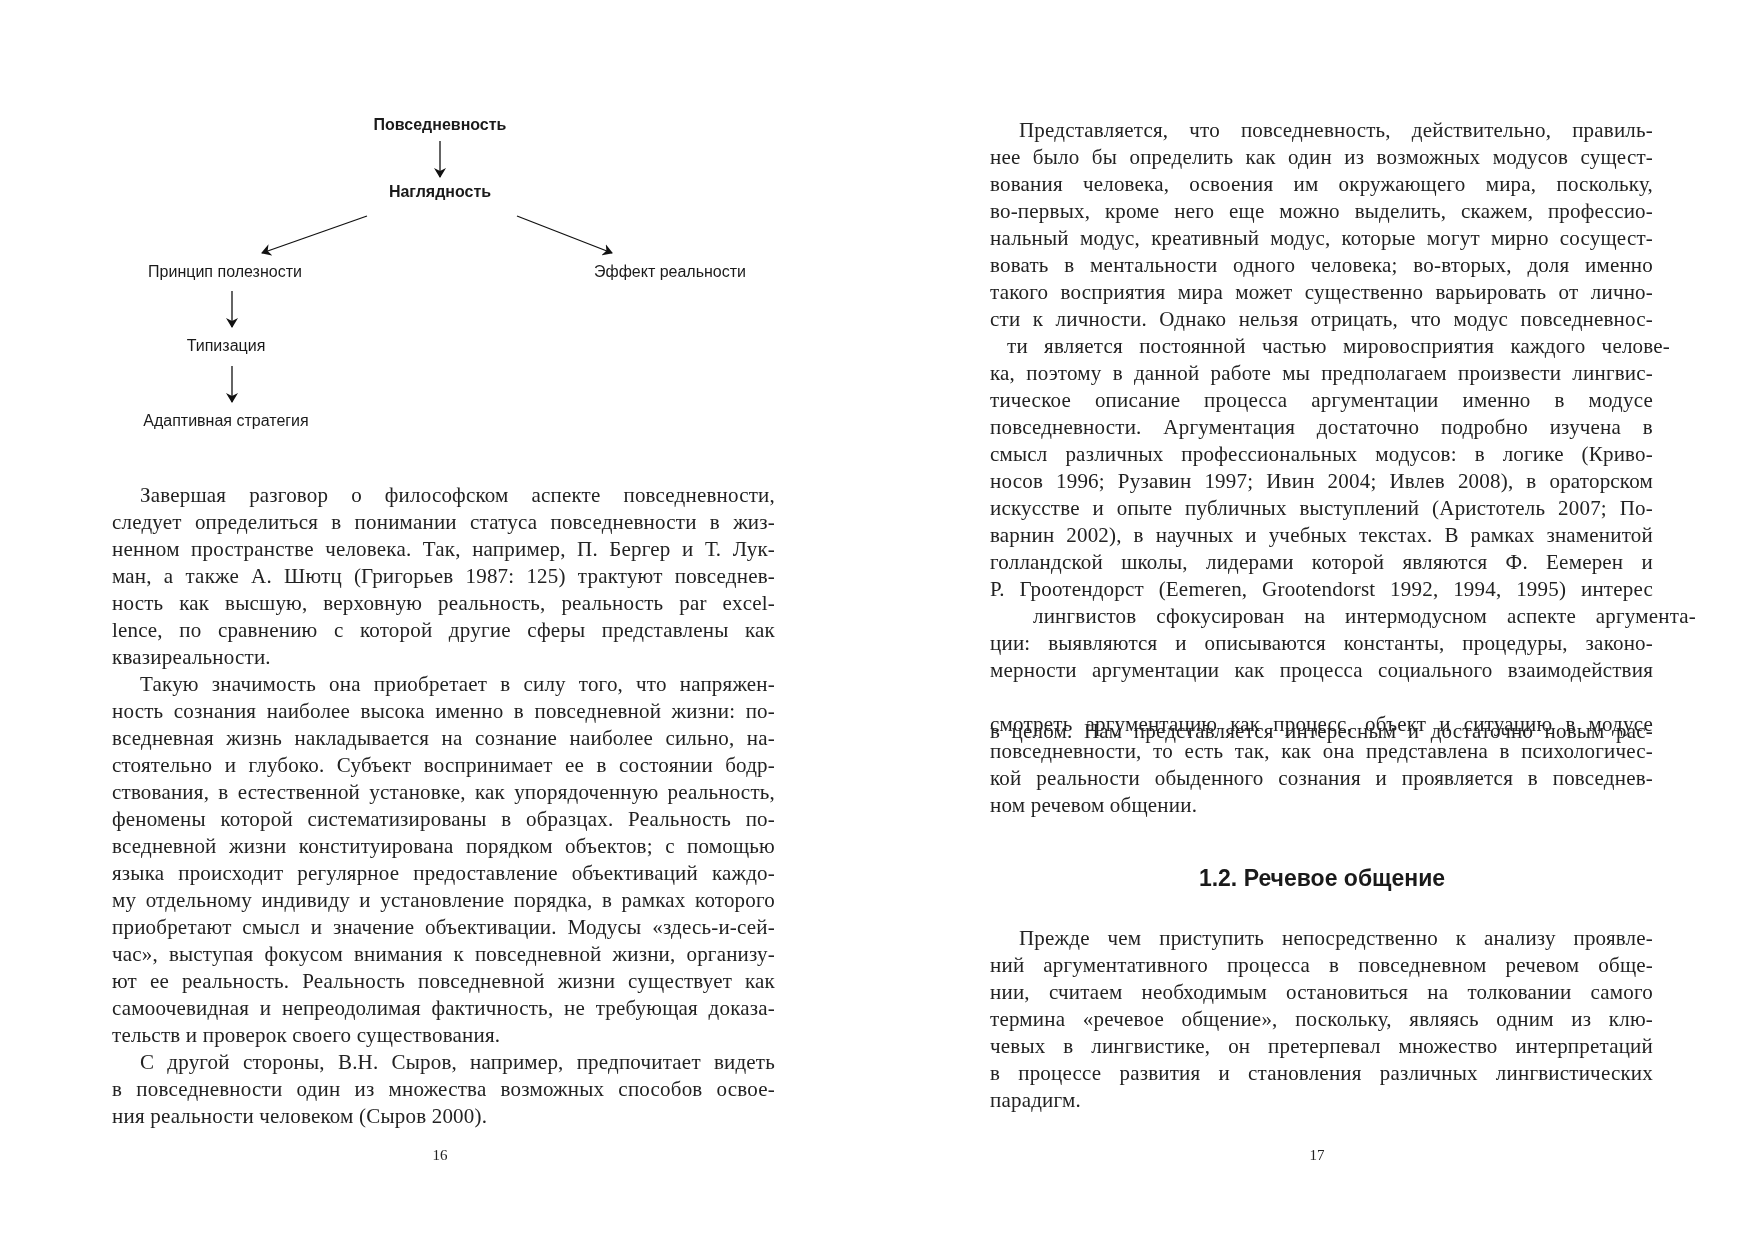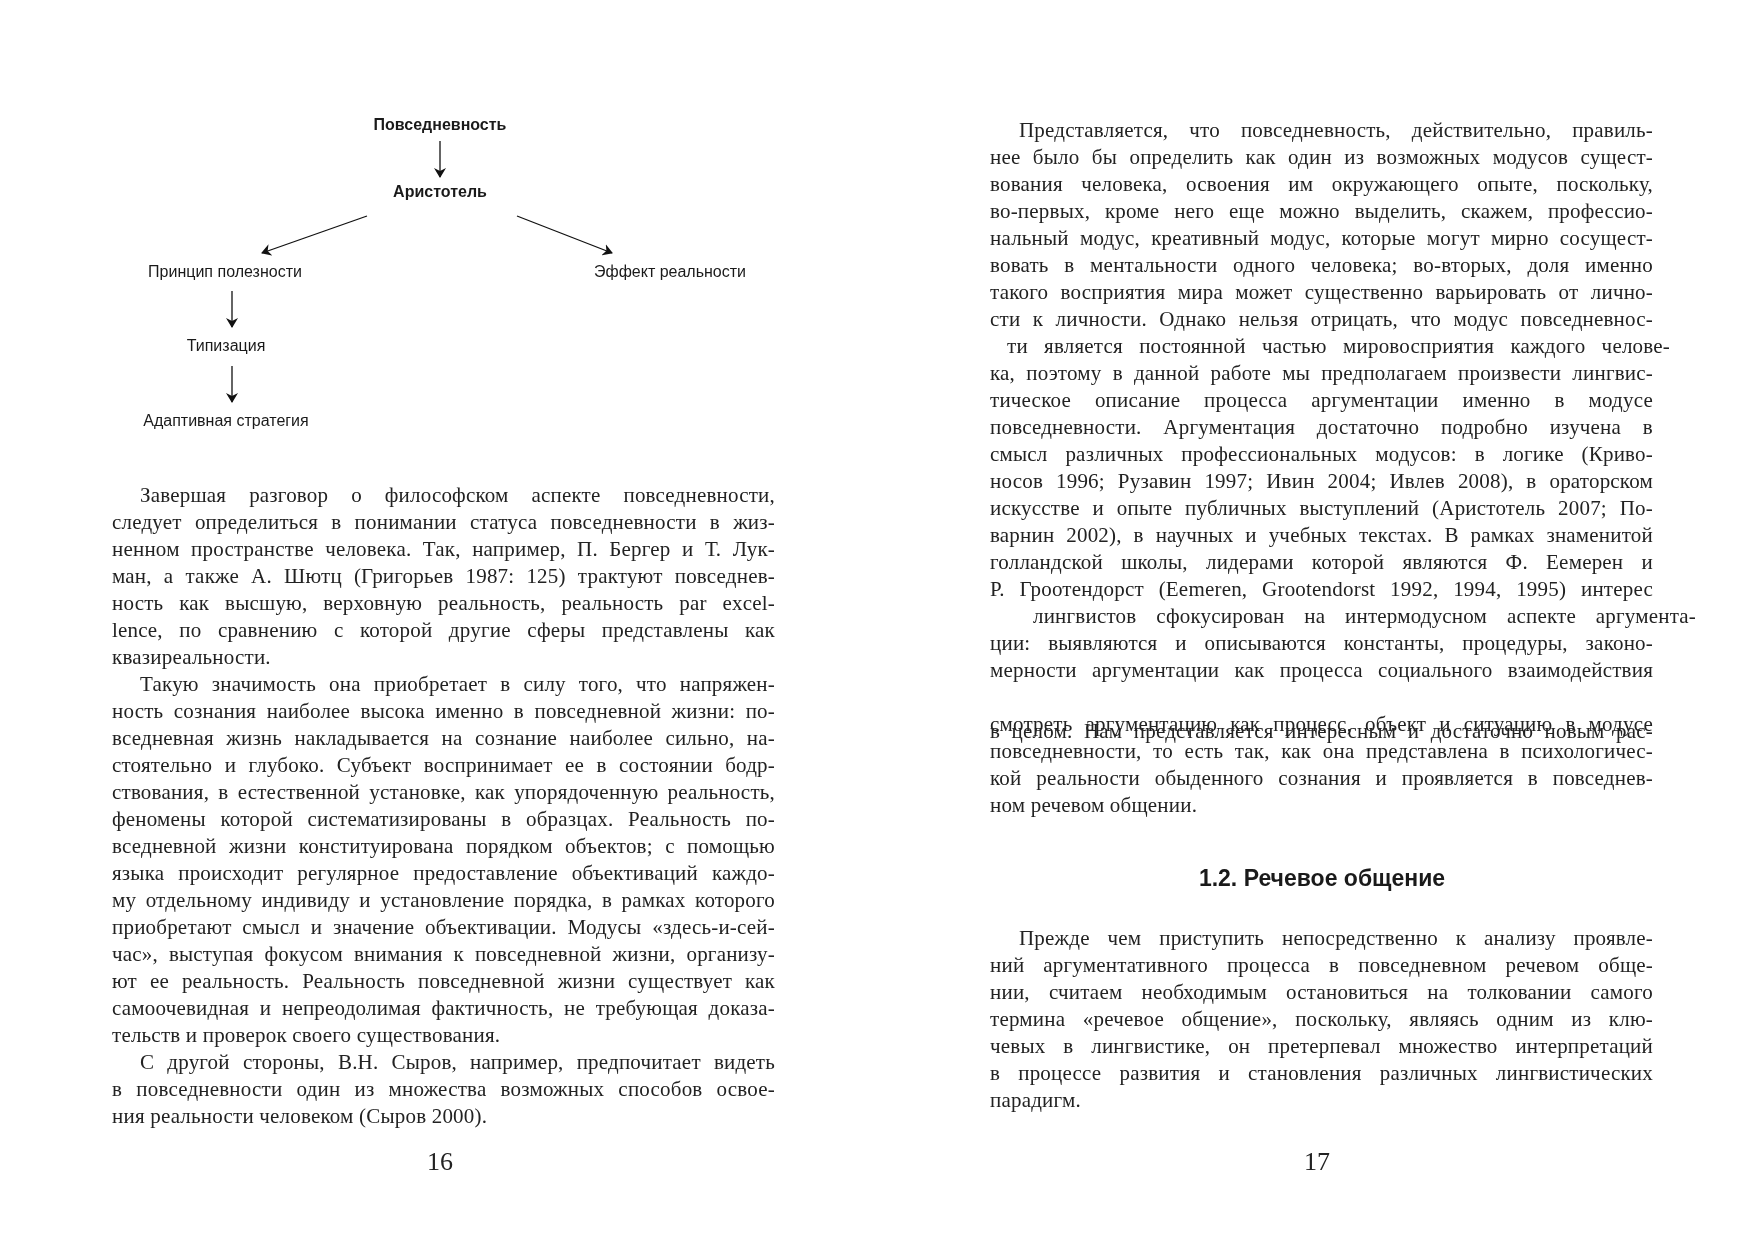--- a/index.html
+++ b/index.html
@@ -6,21 +6,21 @@
   body { width:1755px; height:1240px; background:#ffffff; position:relative; overflow:hidden; color:#1a1a1a; }
   .page { position:absolute; top:0; height:1240px; }
   #page-left { left:0; width:877px; }
   #page-right { left:877px; width:878px; }
   .diag-label { position:absolute; font-family:"Liberation Sans", sans-serif; font-size:16px; color:#1a1a1a; white-space:nowrap; transform:translateX(-50%); }
   .diag-label.bold { font-weight:bold; }
   .caption { position:absolute; left:0; width:877px; top:443px; text-align:center; font-family:"Liberation Sans", sans-serif; font-weight:bold; font-size:18px; color:#1a1a1a; }
   .caption .cap-prefix { font-style:italic; }
   .line { position:absolute; font-family:"Liberation Serif", serif; font-size:21px; line-height:26px; white-space:nowrap; text-align:justify; text-align-last:justify; color:#222; letter-spacing:0.2px; }
   .line.last { text-align-last:left; }
-  .page-number { position:absolute; font-family:"Liberation Serif", serif; font-size:26px; color:#222; transform:translateX(-50%); }
+  .page-number { position:absolute; font-family:"Liberation Serif", serif; font-size:15px; color:#222; transform:translateX(-50%); }
   .heading { position:absolute; font-family:"Liberation Sans", sans-serif; font-weight:bold; font-size:23px; color:#1a1a1a; transform:translateX(-50%); white-space:nowrap; }
   svg.arrows { position:absolute; left:0; top:0; }
 </style>
 </head>
 <body>
 
 <div class="page" id="page-left">
 
   <div>
     <svg class="arrows" width="877" height="440">
@@ -29,21 +29,21 @@
           <path d="M0,0 L10,6 L0,12 L3,6 Z" fill="#111"></path>
         </marker>
       </defs>
       <line x1="440" y1="141" x2="440" y2="177" stroke="#111" stroke-width="1.3" marker-end="url(#ah)"></line>
       <line x1="367" y1="216" x2="262" y2="253" stroke="#111" stroke-width="1.3" marker-end="url(#ah)"></line>
       <line x1="517" y1="216" x2="612" y2="253" stroke="#111" stroke-width="1.3" marker-end="url(#ah)"></line>
       <line x1="232" y1="291" x2="232" y2="327" stroke="#111" stroke-width="1.3" marker-end="url(#ah)"></line>
       <line x1="232" y1="366" x2="232" y2="402" stroke="#111" stroke-width="1.3" marker-end="url(#ah)"></line>
     </svg>
     <div class="diag-label bold" style="left:440px; top:116px;">Повседневность</div>
-    <div class="diag-label bold" style="left:440px; top:183px;">Аристотель</div>
+    <div class="diag-label bold" style="left:440px; top:183px;">Наглядность</div>
     <div class="diag-label" style="left:225px; top:263px;">Принцип полезности</div>
     <div class="diag-label" style="left:670px; top:263px;">Эффект реальности</div>
     <div class="diag-label" style="left:226px; top:337px;">Типизация</div>
     <div class="diag-label" style="left:226px; top:412px;">Адаптивная стратегия</div>
   </div>
 
 
   <div>
     <div class="line" style="left:140px; width:635px; top:482px;">Завершая разговор о философском аспекте повседневности,</div>
     <div class="line" style="left:112px; width:663px; top:509px;">следует определиться в понимании статуса повседневности в жиз-</div>
@@ -71,21 +71,21 @@
     <div class="line last" style="left:112px; width:663px; top:1103px;">ния реальности человеком (Сыров 2000).</div>
   </div>
 
   <div class="page-number" style="left:440px; top:1147px;">16</div>
 </div>
 
 <div class="page" id="page-right">
   <div>
     <div class="line" style="left:142px; width:634px; top:117px;">Представляется, что повседневность, действительно, правиль-</div>
     <div class="line" style="left:113px; width:663px; top:144px;">нее было бы определить как один из возможных модусов сущест-</div>
-    <div class="line" style="left:113px; width:663px; top:171px;">вования человека, освоения им окружающего опыте, поскольку,</div>
+    <div class="line" style="left:113px; width:663px; top:171px;">вования человека, освоения им окружающего мира, поскольку,</div>
     <div class="line" style="left:113px; width:663px; top:198px;">во-первых, кроме него еще можно выделить, скажем, профессио-</div>
     <div class="line" style="left:113px; width:663px; top:225px;">нальный модус, креативный модус, которые могут мирно сосущест-</div>
     <div class="line" style="left:113px; width:663px; top:252px;">вовать в ментальности одного человека; во-вторых, доля именно</div>
     <div class="line" style="left:113px; width:663px; top:279px;">такого восприятия мира может существенно варьировать от лично-</div>
     <div class="line" style="left:113px; width:663px; top:306px;">сти к личности. Однако нельзя отрицать, что модус повседневнос-</div>
     <div class="line" style="left:130px; width:663px; top:333px;">ти является постоянной частью мировосприятия каждого челове-</div>
     <div class="line" style="left:113px; width:663px; top:360px;">ка, поэтому в данной работе мы предполагаем произвести лингвис-</div>
     <div class="line" style="left:113px; width:663px; top:387px;">тическое описание процесса аргументации именно в модусе</div>
     <div class="line" style="left:113px; width:663px; top:414px;">повседневности. Аргументация достаточно подробно изучена в</div>
     <div class="line" style="left:113px; width:663px; top:441px;">смысл различных профессиональных модусов: в логике (Криво-</div>

